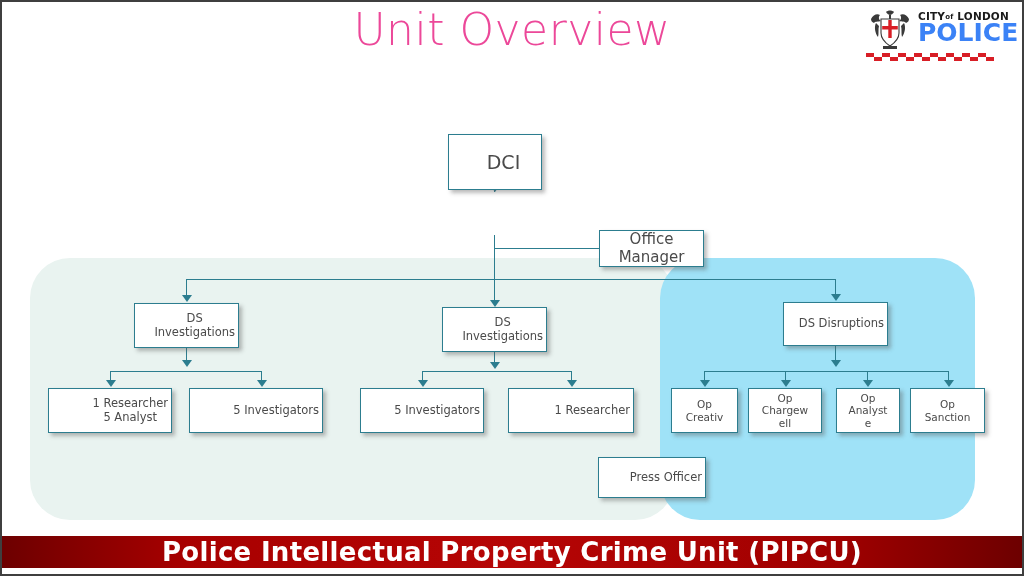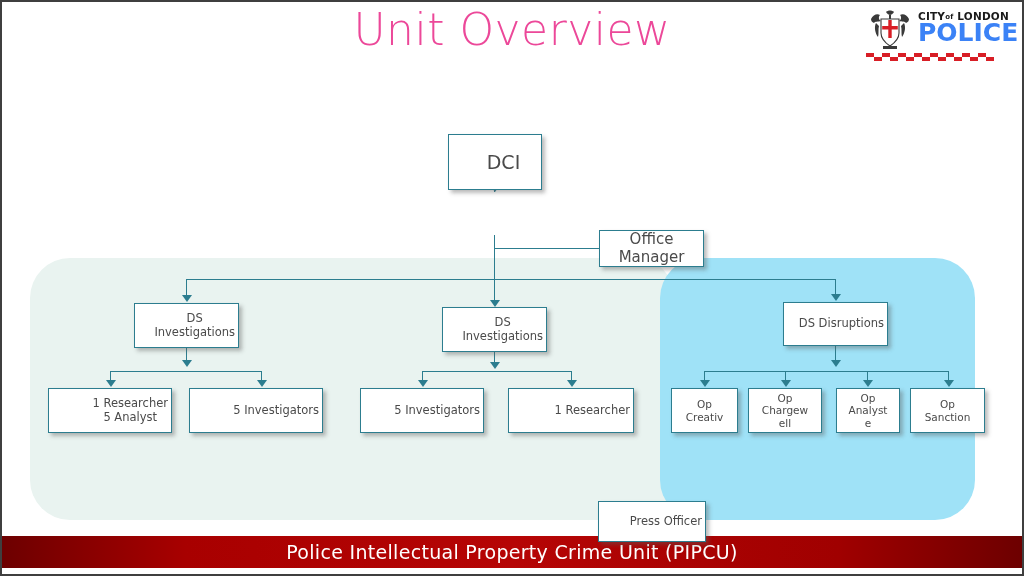--- a/index.html
+++ b/index.html
@@ -155,22 +155,22 @@
     position: absolute;
     left: 2px; bottom: 8px;
     width: 1020px; height: 32px;
     background: linear-gradient(to right, #6d0000 0%, #a80000 18%, #b60505 50%, #a00000 82%, #6d0000 100%);
     display: flex;
     align-items: center;
     justify-content: center;
   }
   .footer-text {
     color: #ffffff;
-    font-size: 19px;
-    font-weight: 400;
+    font-size: 26px;
+    font-weight: 700;
     font-family: "DejaVu Sans", sans-serif;
     letter-spacing: 0.3px;
   }
 </style>
 </head>
 <body>
 
 <div id="slide">
 
   <div class="top-rule"></div>
@@ -327,19 +327,19 @@
   </div>
 
   <div class="node t-xs" style="left:910px; top:388px; width:75px; height:45px;">
     <span>
       <span>Op</span><br>
       <span>Sanction</span>
     </span>
   </div>
 
 
-  <div class="node t-sm" style="left:598px; top:457px; width:108px; height:41px;margin-top:44px;">Press Officer</div>
+  <div class="node t-sm" style="left:598px; top:457px; width:108px; height:41px;">Press Officer</div>
 
   <div class="footer">
     <span class="footer-text">Police Intellectual Property Crime Unit (PIPCU)</span>
   </div>
 
 </div>
 
 </body></html>

